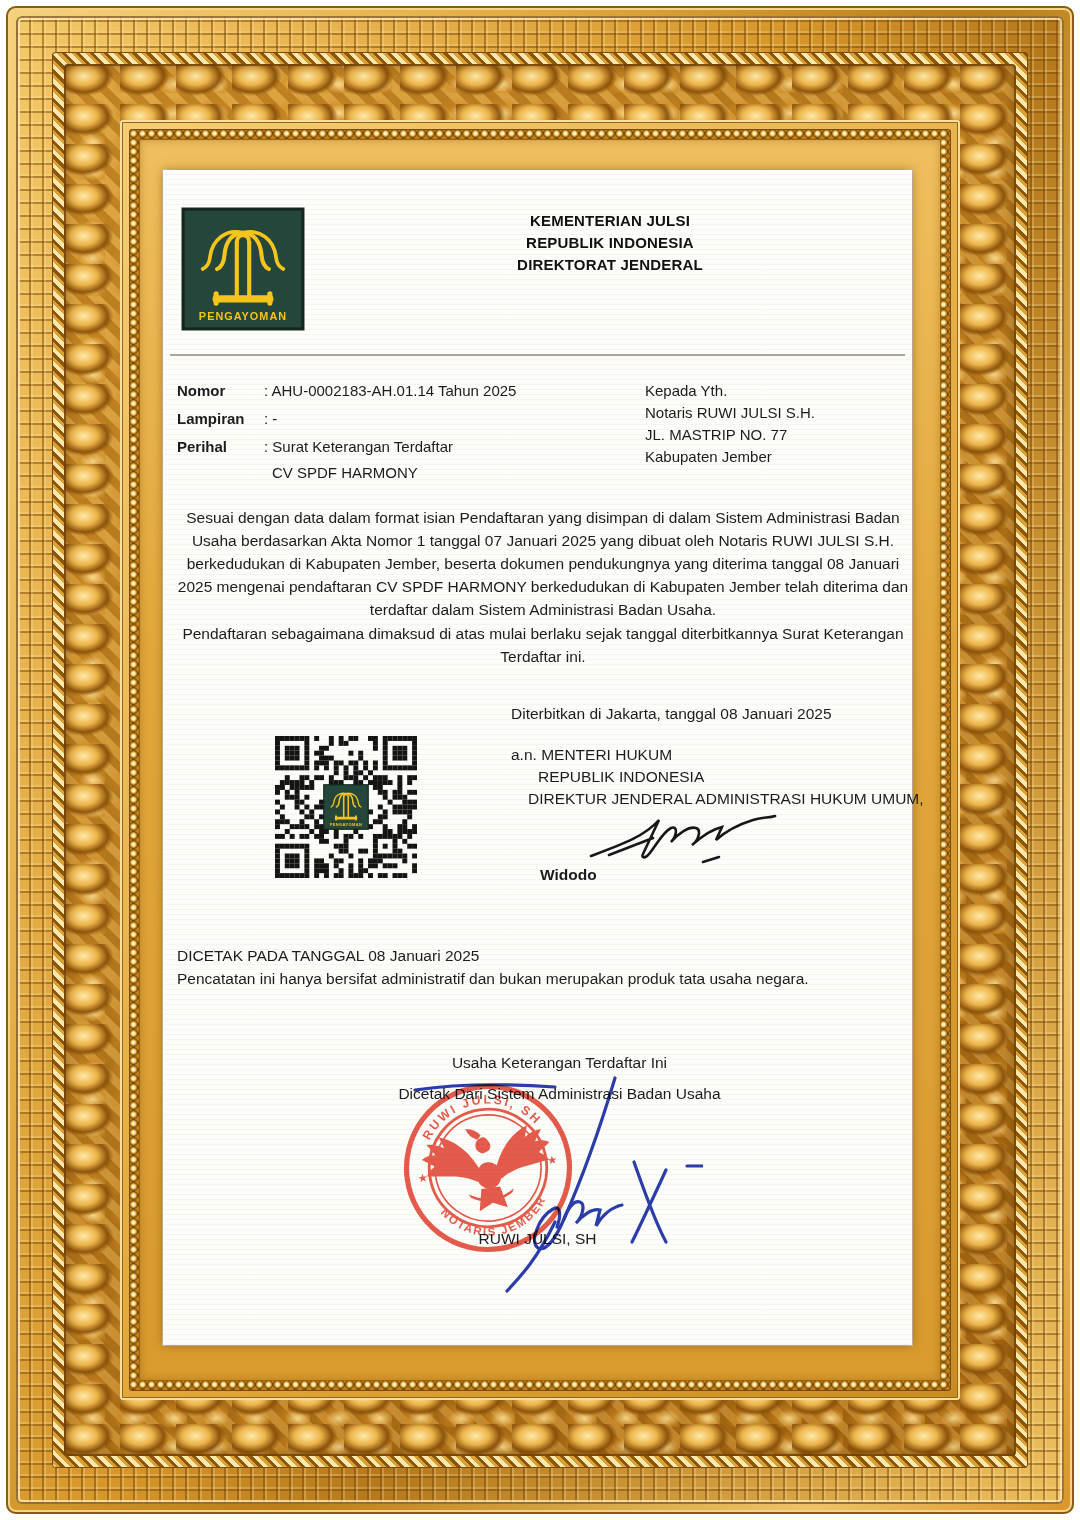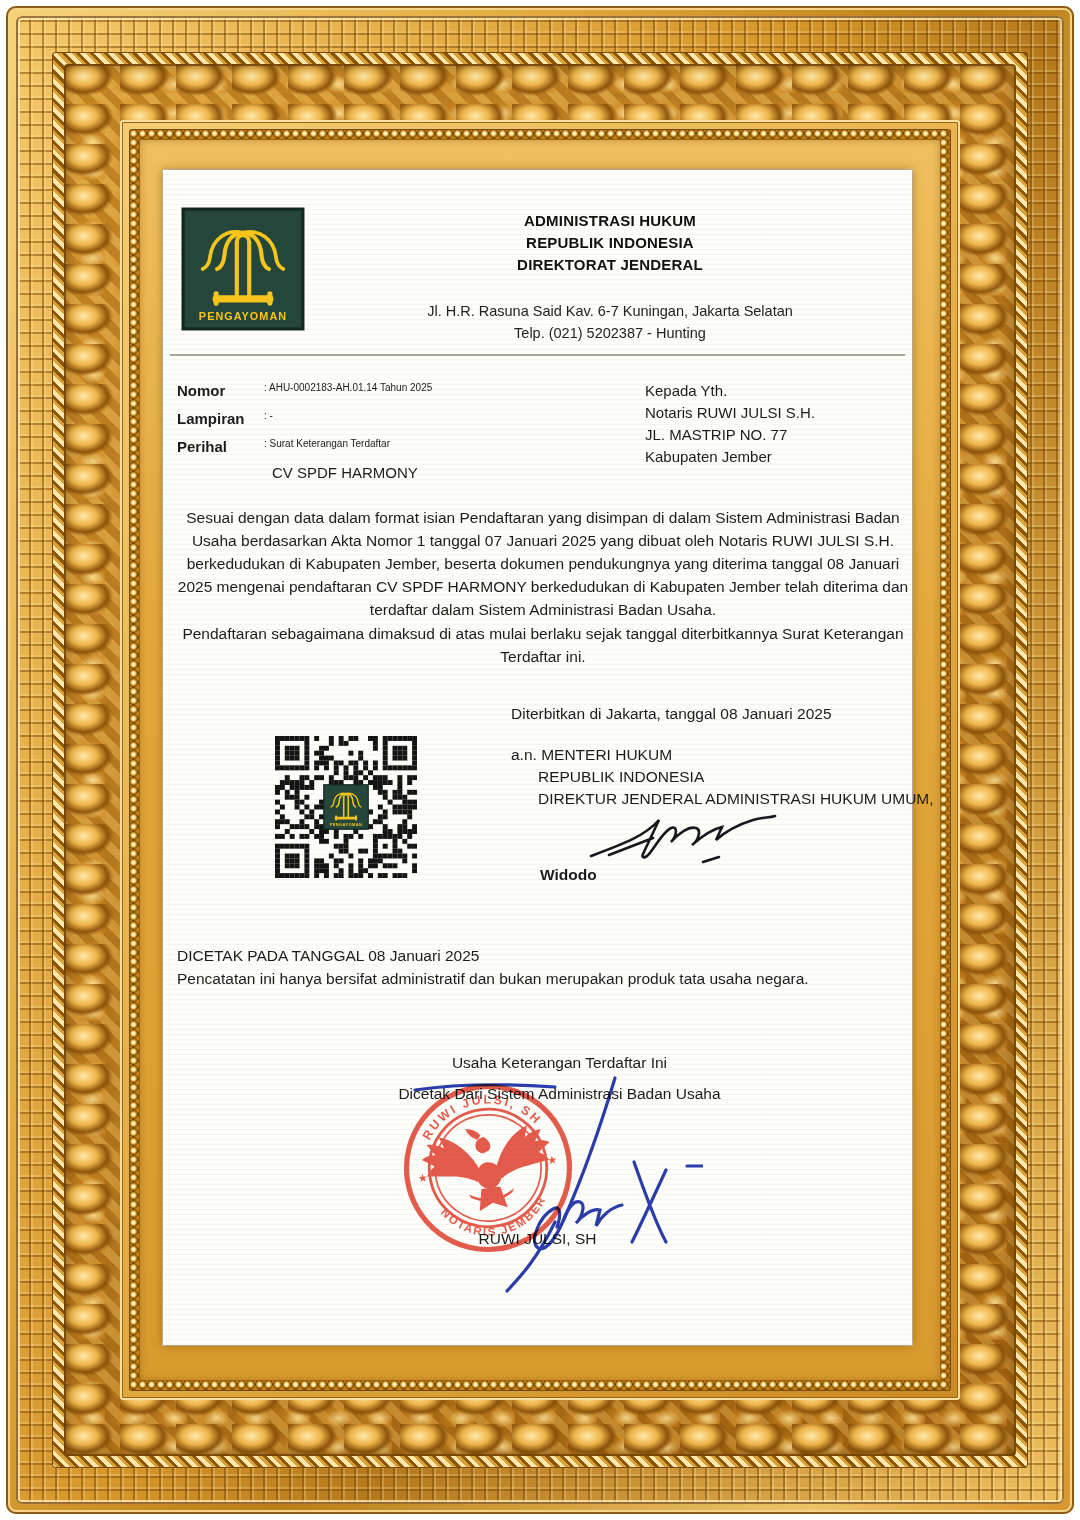--- a/index.html
+++ b/index.html
@@ -44,21 +44,21 @@
   .paper{left:163px;top:170px;width:749px;height:1175px;background-color:#fdfdfa;
     background-image:repeating-linear-gradient(0deg,rgba(180,175,160,.10) 0 1px,transparent 1px 5px);
     box-shadow:0 0 9px rgba(96,64,8,.5), 0 0 0 1px #cfc9ba;color:#1c1c1e;}
   .t{font-size:15.5px;line-height:23px;color:#1c1c1e;}
   .b{font-weight:bold;}
   .ministry{width:430px;text-align:center;font-weight:bold;font-size:15px;line-height:22px;color:#111;letter-spacing:.2px;}
   .addr{width:430px;text-align:center;font-size:14.5px;line-height:22px;color:#222;}
   .rule{left:7px;right:7px;top:184px;height:0;border-top:2px solid #aaa69c;}
   .meta-label{font-size:15px;font-weight:bold;}
   .meta-row{position:absolute;left:0;}
-  .meta-val{position:absolute;left:87px;top:0;font-size:10px;white-space:nowrap;}
+  .meta-val{position:absolute;left:87px;top:0;font-size:15px;white-space:nowrap;}
   .recipient div{font-size:15px;line-height:22px;white-space:nowrap;}
   .para{width:732px;text-align:center;}
   .center-line{text-align:center;font-size:15.5px;}
   .qr-logo{position:absolute;left:48px;top:48px;width:46px;height:46px;}
   .stamp{mix-blend-mode:multiply;transform:rotate(-8deg);}
   .inksig{mix-blend-mode:multiply;}
 </style>
 </head>
 <body>
 
@@ -90,27 +90,23 @@
   <div class="abs f-bead"></div>
   <div class="abs f-mat"></div>
 
   <div class="abs paper">
 
     <svg class="abs" style="left:18px;top:36px" width="124" height="126" viewBox="0 0 120 120">
         <use href="#sym-emblem"></use>
       </svg>
 
     <div class="abs ministry" style="left:232px;top:40px">
-      <div>ADMINISTRASI HUKUM</div>
+      <div>KEMENTERIAN JULSI</div>
       <div>REPUBLIK INDONESIA</div>
       <div>DIREKTORAT JENDERAL</div>
-    </div>
-    <div class="abs addr" style="left:232px;top:130px">
-      <div>Jl. H.R. Rasuna Said Kav. 6-7 Kuningan, Jakarta Selatan</div>
-      <div>Telp. (021) 5202387 - Hunting</div>
     </div>
 
     <div class="abs rule"></div>
 
     <div class="abs" style="left:14px;top:212px;width:460px;height:110px">
       <div class="meta-row" style="top:0">
         <span class="meta-label">Nomor</span>
         <span class="meta-val">: AHU-0002183-AH.01.14 Tahun 2025</span>
       </div>
       <div class="meta-row" style="top:28px">
@@ -131,21 +127,21 @@
       <div>Kabupaten Jember</div>
     </div>
 
     <div class="abs t para" style="left:14px;top:336px">Sesuai dengan data dalam format isian Pendaftaran yang disimpan di dalam Sistem Administrasi Badan Usaha berdasarkan Akta Nomor 1 tanggal 07 Januari 2025 yang dibuat oleh Notaris RUWI JULSI S.H. berkedudukan di Kabupaten Jember, beserta dokumen pendukungnya yang diterima tanggal 08 Januari 2025 mengenai pendaftaran CV SPDF HARMONY berkedudukan di Kabupaten Jember telah diterima dan terdaftar dalam Sistem Administrasi Badan Usaha.</div>
     <div class="abs t para" style="left:14px;top:452px">Pendaftaran sebagaimana dimaksud di atas mulai berlaku sejak tanggal diterbitkannya Surat Keterangan Terdaftar ini.</div>
 
     <div class="abs t" style="left:348px;top:532px;white-space:nowrap">Diterbitkan di Jakarta, tanggal 08 Januari 2025</div>
     <div class="abs" style="left:348px;top:574px">
       <div class="t" style="line-height:22px">a.n. MENTERI HUKUM</div>
       <div class="t" style="line-height:22px;margin-left:27px">REPUBLIK INDONESIA</div>
-      <div class="t" style="line-height:22px;margin-left:27px;white-space:nowrap">DIREKTUR JENDERAL ADMINISTRASI HUKUM UMUM,</div>
+      <div class="t" style="line-height:22px;margin-left:17px;white-space:nowrap">DIREKTUR JENDERAL ADMINISTRASI HUKUM UMUM,</div>
     </div>
 
     <svg class="abs inksig" style="left:420px;top:628px" width="230" height="70" viewBox="0 0 230 70">
       <g fill="none" stroke="#17171c" stroke-width="2.6" stroke-linecap="round">
         <path d="M8,58 C40,46 62,38 76,22 L60,56 C58,60 62,61 66,56 C74,46 80,34 88,30 C95,27 94,38 88,44 C96,35 106,28 113,30 C119,32 115,43 109,47 C118,39 130,31 139,29 L133,42 C143,33 157,26 170,22 C180,19 186,20 192,18 M26,57 L70,40"></path>
         <path d="M120,64 l16,-5"></path>
       </g>
     </svg>
     <div class="abs t b" style="left:377px;top:693px">Widodo</div>
 

